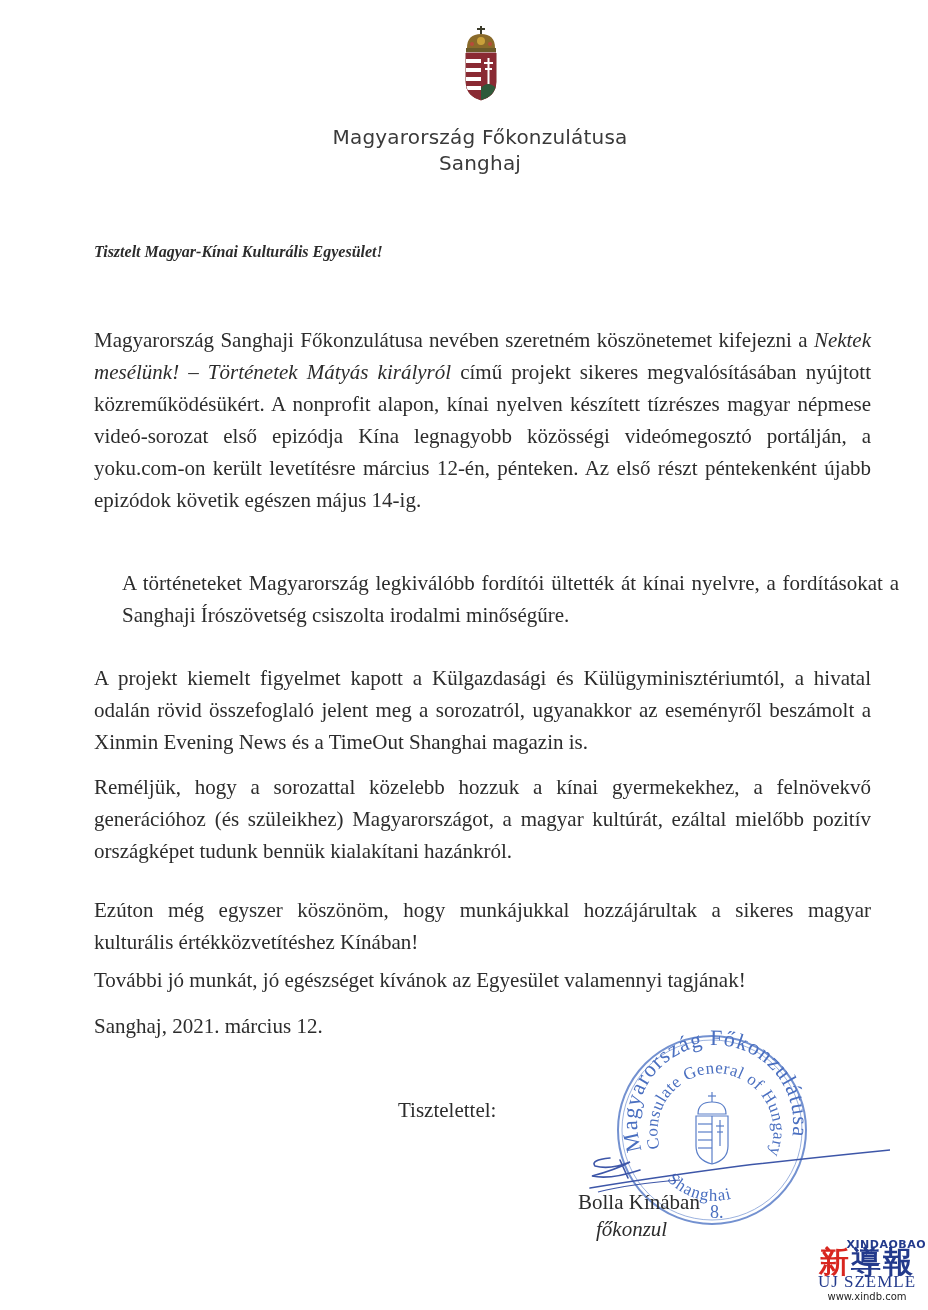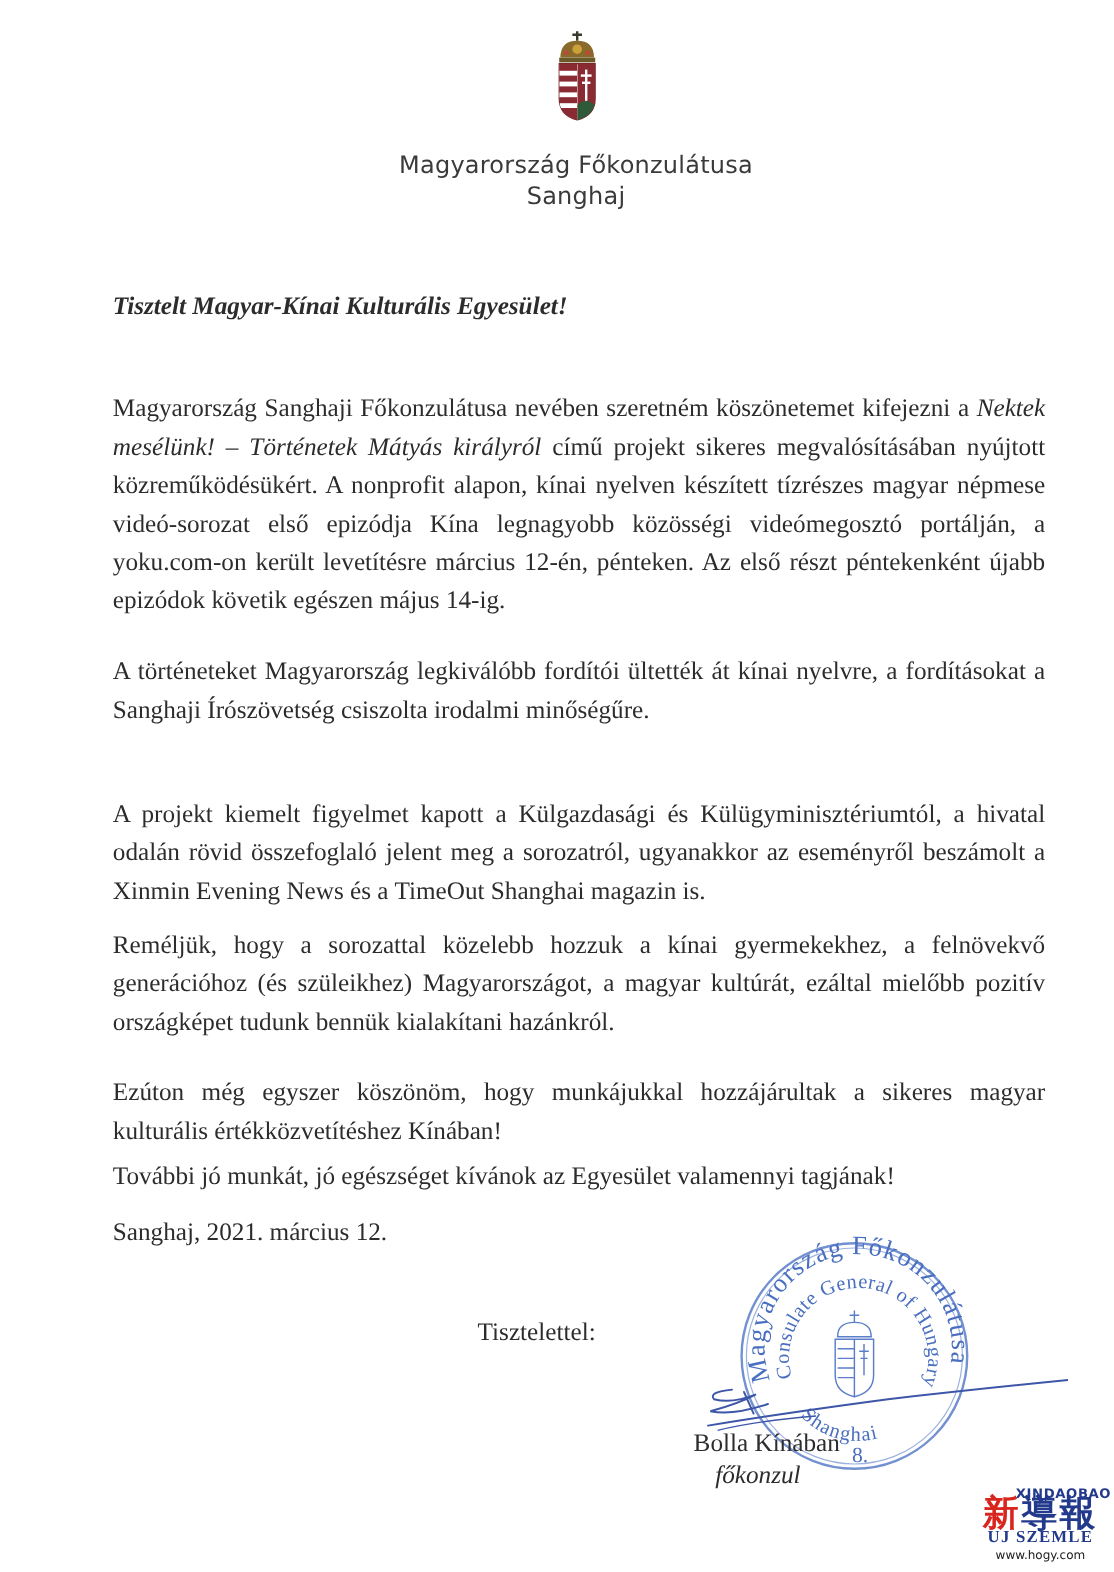--- a/index.html
+++ b/index.html
@@ -2,35 +2,35 @@
 <html><head>
   <meta charset="utf-8">
   <style>
     html, body { margin: 0; padding: 0; background: #ffffff; }
     body { width: 928px; height: 1310px; position: relative; overflow: hidden; color: #2a2a2a; }
     .page { position: absolute; left: 0; top: 0; width: 928px; height: 974px; }
     .crest { position: absolute; left: 461px; top: 24px; width: 40px; height: 80px; }
     .header { position: absolute; left: 0; top: 124px; width: 960px; text-align: center;
       font-family: "DejaVu Sans", sans-serif; font-size: 20px; line-height: 26px; color: #3a3a3a; letter-spacing: 0.2px; }
     .salutation { position: absolute; left: 94px; top: 243px; font-family: "Liberation Serif", serif;
-      font-style: italic; font-weight: bold; font-size: 21px; color: #2c2c2c; }
+      font-style: italic; font-weight: bold; font-size: 16px; color: #2c2c2c; }
     .body-text { position: absolute; left: 94px; width: 777px; font-family: "Liberation Serif", serif;
       font-size: 21px; line-height: 32px; color: #2c2c2c; }
     .body-text p { margin: 0; text-align: justify; text-align-last: left; }
     .it { font-style: italic; }
     .closing { position: absolute; left: 398px; top: 1098px; font-family: "Liberation Serif", serif; font-size: 21px; color: #2c2c2c; }
     .signer-name { position: absolute; left: 578px; top: 1190px; font-family: "Liberation Serif", serif; font-size: 21px; color: #2c2c2c; }
     .signer-title { position: absolute; left: 596px; top: 1217px; font-family: "Liberation Serif", serif; font-style: italic; font-size: 21px; color: #2c2c2c; }
     .signature { position: absolute; left: 570px; top: 1140px; width: 320px; height: 70px; }
     .stamp { position: absolute; left: 612px; top: 1030px; width: 200px; height: 200px; }
     .watermark { position: absolute; left: 808px; top: 1238px; width: 118px; text-align: center; }
     .wm-top { font-family: "DejaVu Sans", sans-serif; font-weight: bold; font-size: 11px; color: #233a8c; letter-spacing: 0.5px; text-align: right; }
     .wm-cn { font-family: Liberation Serif, serif; font-weight: bold; font-size: 30px; line-height: 22px; color: #d8261f; letter-spacing: 2px; }
     .wm-cn .blue { color: #233a8c; }
-    .wm-mid { font-family: "Liberation Serif", serif; font-weight: bold; font-size: 14px; line-height: 18px; color: #233a8c; letter-spacing: 1px; }
+    .wm-mid { font-family: "Liberation Serif", serif; font-weight: normal; font-size: 17px; line-height: 18px; color: #233a8c; letter-spacing: 1px; }
     .wm-url { font-family: "DejaVu Sans", sans-serif; font-size: 10px; color: #222; }
   </style>
 </head>
 <body>
 
 <div class="page">
 
   <svg class="crest" viewBox="0 0 40 80">
 
     <line x1="20" y1="2" x2="20" y2="10" stroke="#3a3a2a" stroke-width="2"></line>
@@ -70,21 +70,21 @@
     <div>Magyarország Főkonzulátusa</div>
     <div>Sanghaj</div>
   </div>
 
   <div class="salutation">Tisztelt Magyar-Kínai Kulturális Egyesület!</div>
 
   <div class="body-text" style="top: 324px;">
     <p><span>Magyarország Sanghaji Főkonzulátusa nevében szeretném köszönetemet kifejezni a </span><span class="it">Nektek mesélünk! – Történetek Mátyás királyról</span><span> című projekt sikeres megvalósításában nyújtott közreműködésükért.  A nonprofit alapon, kínai nyelven készített tízrészes magyar népmese videó-sorozat első epizódja Kína legnagyobb közösségi videómegosztó portálján, a yoku.com-on került levetítésre március 12-én, pénteken. Az első részt péntekenként újabb epizódok követik egészen május 14-ig.</span></p>
   </div>
 
-  <div class="body-text" style="top: 543px;">
+  <div class="body-text" style="top: 567px; margin-left: 28px;">
     <p>A történeteket Magyarország legkiválóbb fordítói ültették át kínai nyelvre, a fordításokat a Sanghaji Írószövetség csiszolta irodalmi minőségűre.</p>
   </div>
 
   <div class="body-text" style="top: 662px;">
     <p>A projekt kiemelt figyelmet kapott a Külgazdasági és Külügyminisztériumtól, a hivatal odalán rövid összefoglaló jelent meg a sorozatról, ugyanakkor az eseményről beszámolt a Xinmin Evening News és a TimeOut Shanghai magazin is.</p>
   </div>
 
   <div class="body-text" style="top: 771px;">
     <p>Reméljük, hogy a sorozattal közelebb hozzuk a kínai gyermekekhez, a  felnövekvő generációhoz (és szüleikhez) Magyarországot, a magyar kultúrát, ezáltal mielőbb pozitív országképet tudunk bennük kialakítani hazánkról.</p>
   </div>
@@ -143,16 +143,16 @@
     <path d="M28 52 Q60 44 110 40" fill="none" stroke="#3d56a8" stroke-width="1.2"></path>
   </svg>
 
   <div class="signer-name">Bolla Kínában</div>
   <div class="signer-title">főkonzul</div>
 
   <div class="watermark">
     <div class="wm-top">XINDAOBAO</div>
     <div class="wm-cn"><span>新</span><span class="blue">導報</span></div>
     <div class="wm-mid">UJ SZEMLE</div>
-    <div class="wm-url">www.hogy.com</div>
+    <div class="wm-url">www.xindb.com</div>
   </div>
 
 </div>
 
 </body></html>

